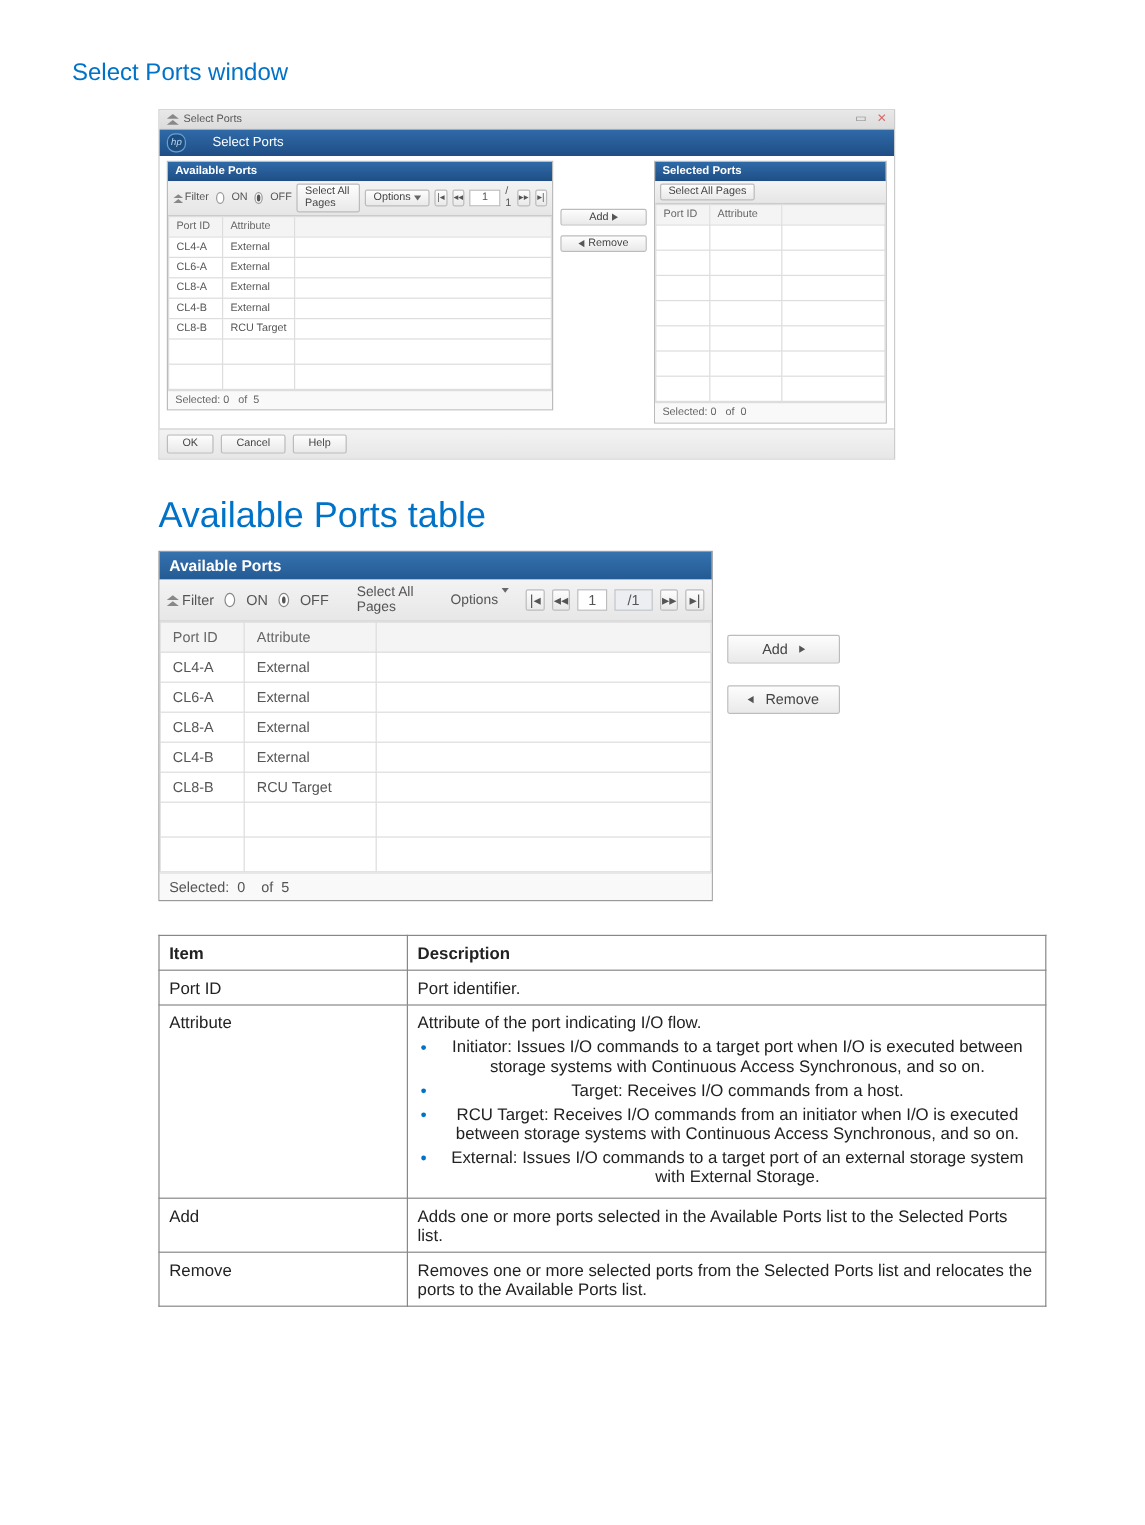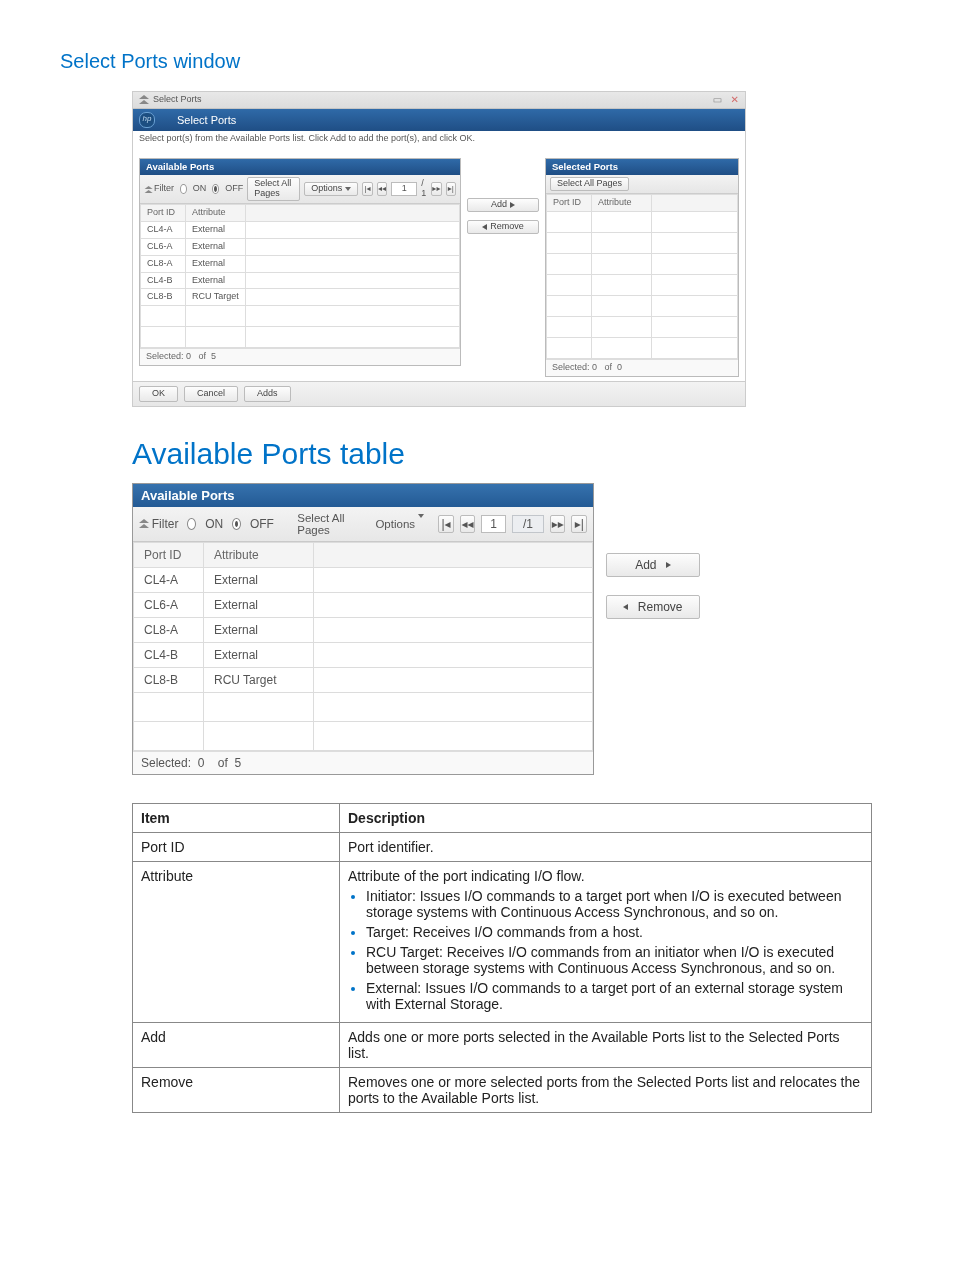--- a/index.html
+++ b/index.html
@@ -209,21 +209,21 @@
     font-family: "Arial Narrow", Arial, sans-serif;
   }
   .desc-table th, .desc-table td {
     border:1px solid #888;
     padding:6px 8px;
     text-align:left;
     vertical-align:top;
   }
   .desc-table th { font-weight:bold;margin-top:14px; }
   .desc-table ul { margin:4px 0 0 0; padding-left:18px; }
-  .desc-table li { margin-bottom:4px; }
+  .desc-table li { margin-bottom:4px;text-align:center; }
   .desc-table li::marker { color:#0073c8; }
 </style>
 </head>
 <body>
 
 <h1 class="page-title">Select Ports window</h1>
 
 <div class="indent-1">
   <div class="win">
     <div class="win-titlebar">
@@ -233,21 +233,20 @@
       </span>
       <span class="t-right">
         <span>▭</span>
         <span class="close">✕</span>
       </span>
     </div>
     <div class="win-header">
       <span class="hp-logo">hp</span>
       <span>Select Ports</span>
     </div>
-    <div class="win-instr">Select port(s) from the Available Ports list. Click Add to add the port(s), and click OK.</div>
 
     <div class="win-body">
 
       <div class="panel panel-left">
         <div class="panel-title">Available Ports</div>
         <div class="toolbar">
           <span class="collapse-ic" style="transform:scale(.8)"></span>
           <span>Filter</span>
           <span class="radio"></span>
             <span>ON</span>
@@ -392,21 +391,21 @@
           <span>0</span>&nbsp;&nbsp;
           <span>of</span>&nbsp;
           <span>0</span>
         </div>
       </div>
     </div>
 
     <div class="win-bottom">
       <span class="mini-btn">OK</span>
       <span class="mini-btn">Cancel</span>
-      <span class="mini-btn">Adds</span>
+      <span class="mini-btn">Help</span>
     </div>
   </div>
 </div>
 
 <div class="indent-2">
   <h2 class="sub-title">Available Ports table</h2>
 
   <div class="detail-wrap">
     <div class="detail-panel">
       <div class="detail-title">Available Ports</div>

